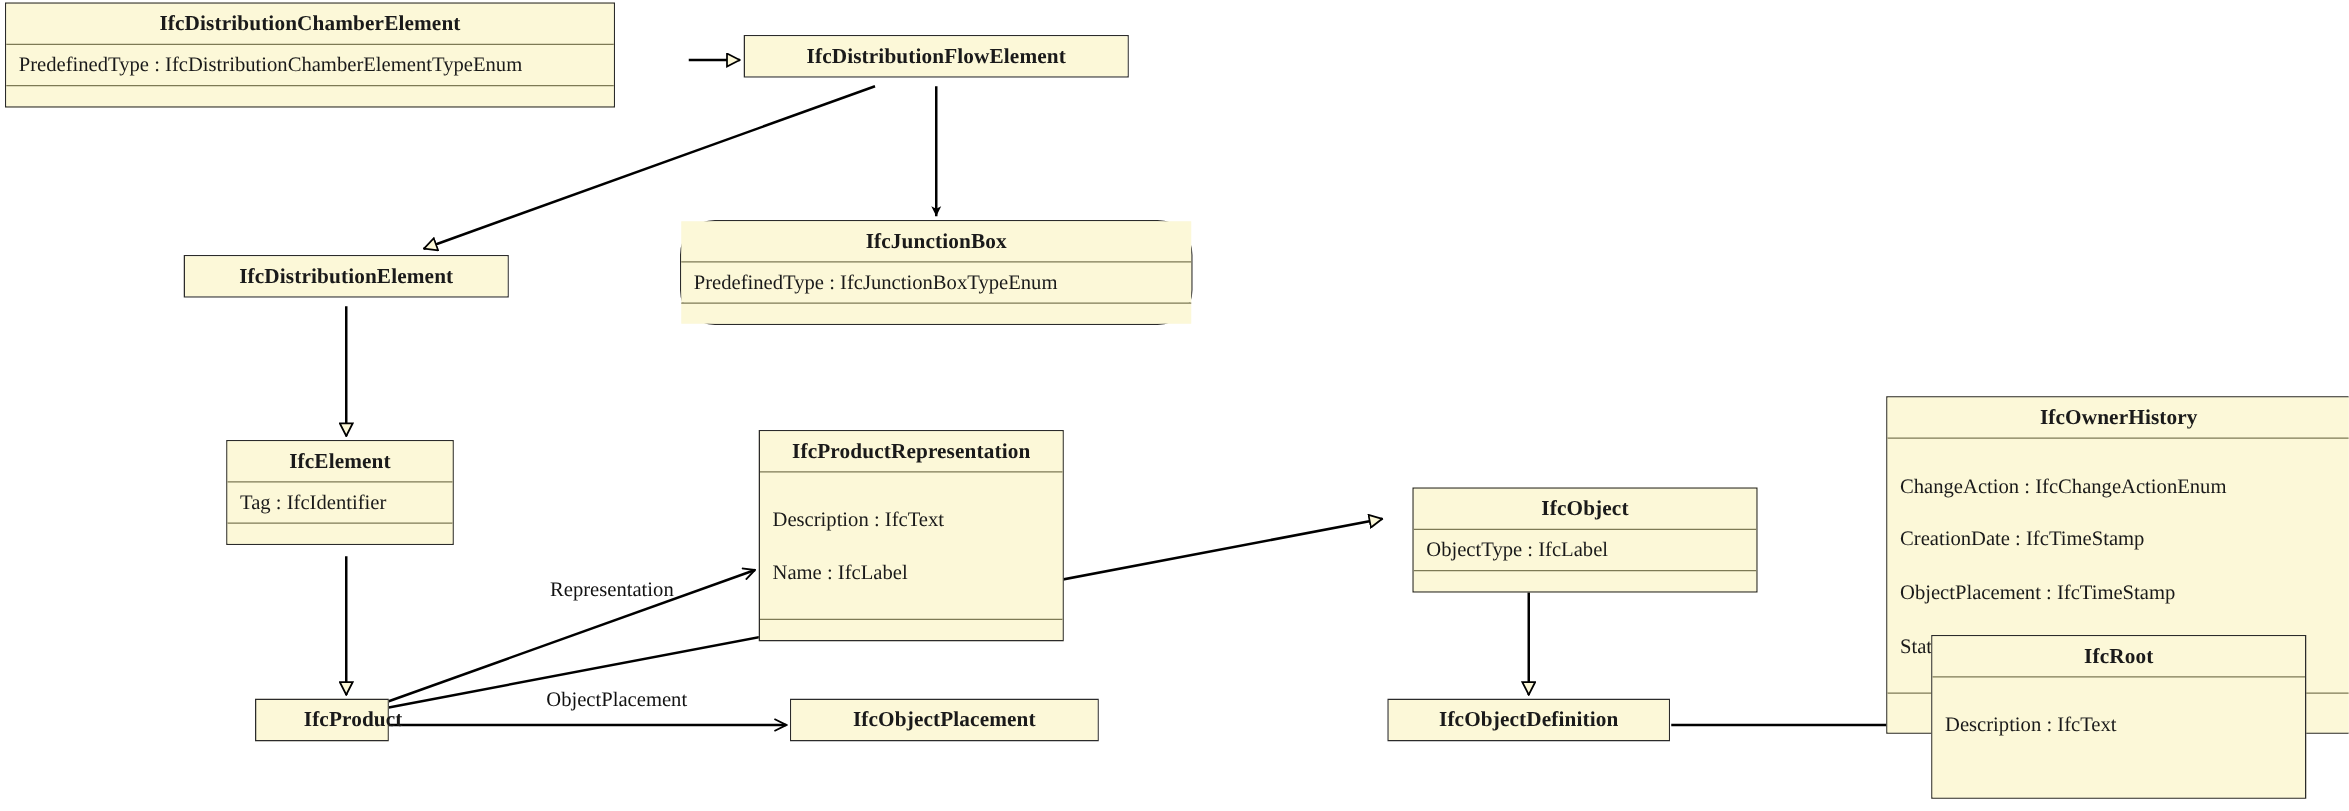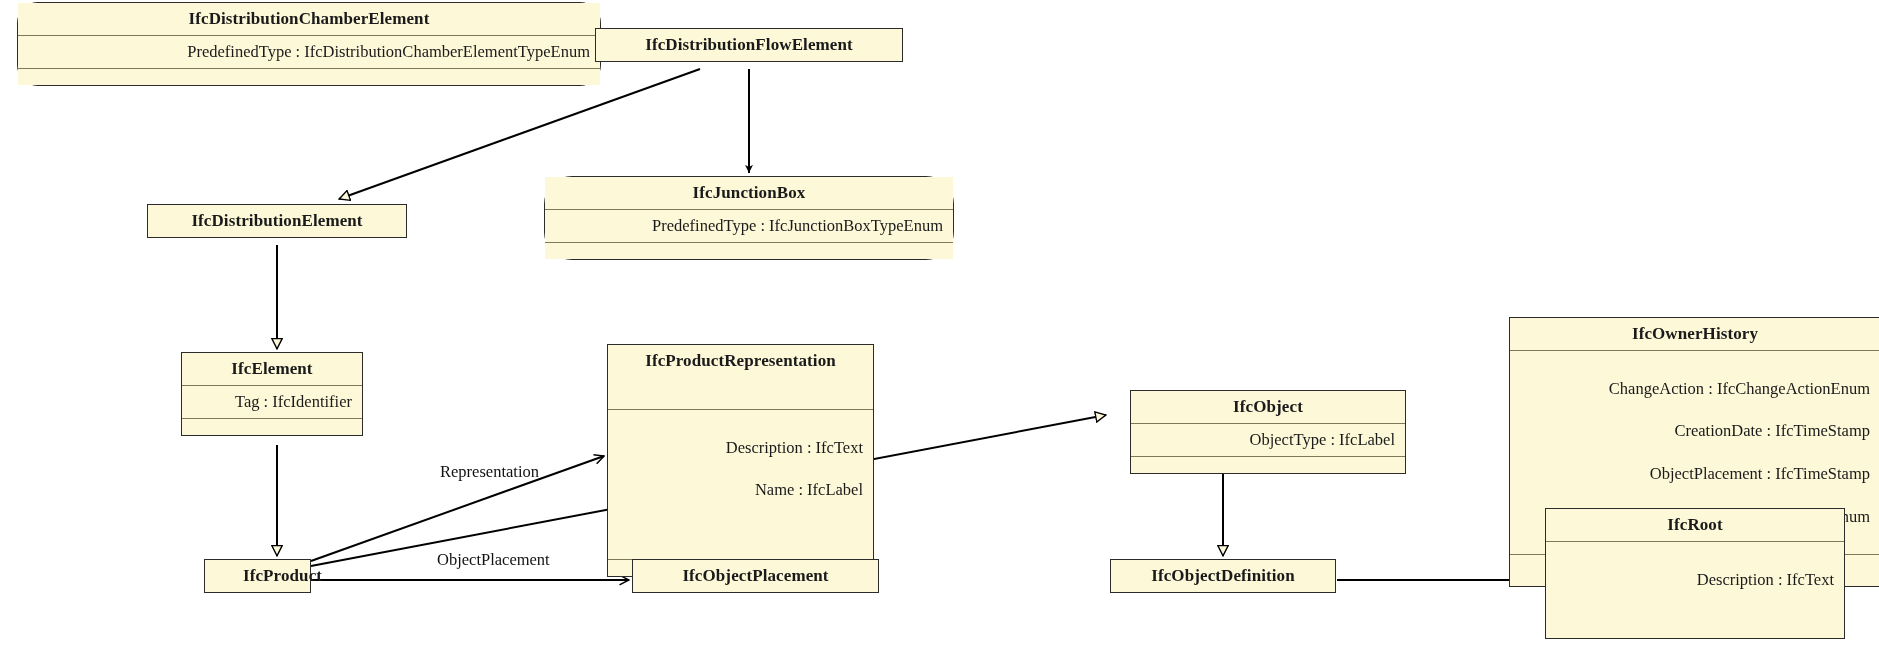--- a/index.html
+++ b/index.html
@@ -25,21 +25,21 @@
     flex-direction:column;
     z-index:5;
   }
   .cmp{
     box-sizing:border-box;
     padding:4px 10px;
     line-height:1.30;
     color:#1a1a1a;
     background:#fcf8d8;
   }
-  .cmp + .cmp{ border-top:1.4px solid #7d7a55;text-align:right; }
+  .cmp + .cmp{ border-top:1.4px solid #7d7a55; }
   .cmp-name{
     font-weight:bold;
     text-align:center;
     font-size:17px;
     letter-spacing:.1px;
     padding-top:5px;
     padding-bottom:5px;
   }
   .cmp-attrs{
     font-size:16.5px;
@@ -108,21 +108,21 @@
       <line x1="311" y1="566" x2="1106" y2="415" marker-end="url(#hollowTri)"></line>
 
       <line x1="1223" y1="445" x2="1223" y2="556" marker-end="url(#hollowTri)"></line>
 
       <line x1="1337" y1="580" x2="1542" y2="580" marker-end="url(#hollowTri)"></line>
 
       <line x1="1695" y1="508" x2="1695" y2="487" marker-end="url(#filledArrow)"></line>
     </g>
   </svg>
 
-  <div class="uml-class" style="left:17px; top:2px; width:584px;border-radius:21px;">
+  <div class="uml-class" style="left:4px; top:2px; width:488px;">
     <div class="cmp cmp-name">IfcDistributionChamberElement</div>
     <div class="cmp cmp-attrs">PredefinedType : IfcDistributionChamberElementTypeEnum</div>
     <div class="cmp cmp-empty"></div>
   </div>
 
   <div class="uml-class" style="left:595px; top:28px; width:308px;">
     <div class="cmp cmp-name">IfcDistributionFlowElement</div>
   </div>
 
   <div class="uml-class" style="left:544px; top:176px; width:410px;border-radius:28px;">
@@ -134,21 +134,21 @@
   <div class="uml-class" style="left:147px; top:204px; width:260px;">
     <div class="cmp cmp-name">IfcDistributionElement</div>
   </div>
 
   <div class="uml-class" style="left:181px; top:352px; width:182px;">
     <div class="cmp cmp-name">IfcElement</div>
     <div class="cmp cmp-attrs">Tag : IfcIdentifier</div>
     <div class="cmp cmp-empty"></div>
   </div>
 
-  <div class="uml-class" style="left:607px; top:344px; width:267px;gap:32px;">
+  <div class="uml-class" style="left:607px; top:344px; width:244px;">
     <div class="cmp cmp-name">IfcProductRepresentation</div>
     <div class="cmp cmp-attrs">
       <span class="attr-line">Description : IfcText</span>
       <span class="attr-line">Name : IfcLabel</span>
     </div>
     <div class="cmp cmp-empty"></div>
   </div>
 
   <div class="uml-class" style="left:1130px; top:352px; width:276px;margin-top:38px;">
     <div class="cmp cmp-name">IfcObject</div>

